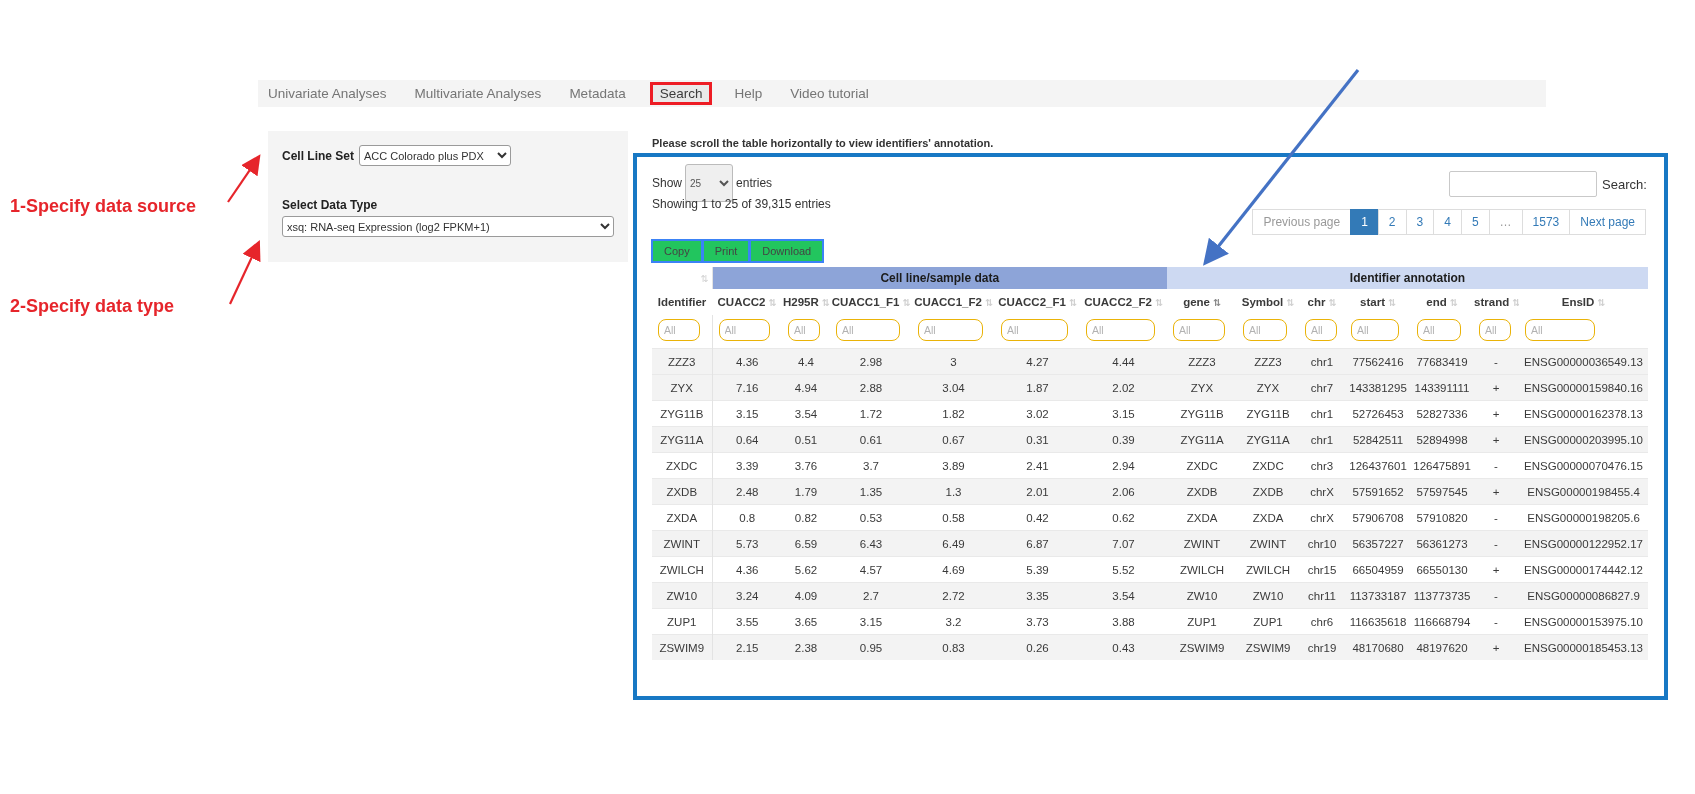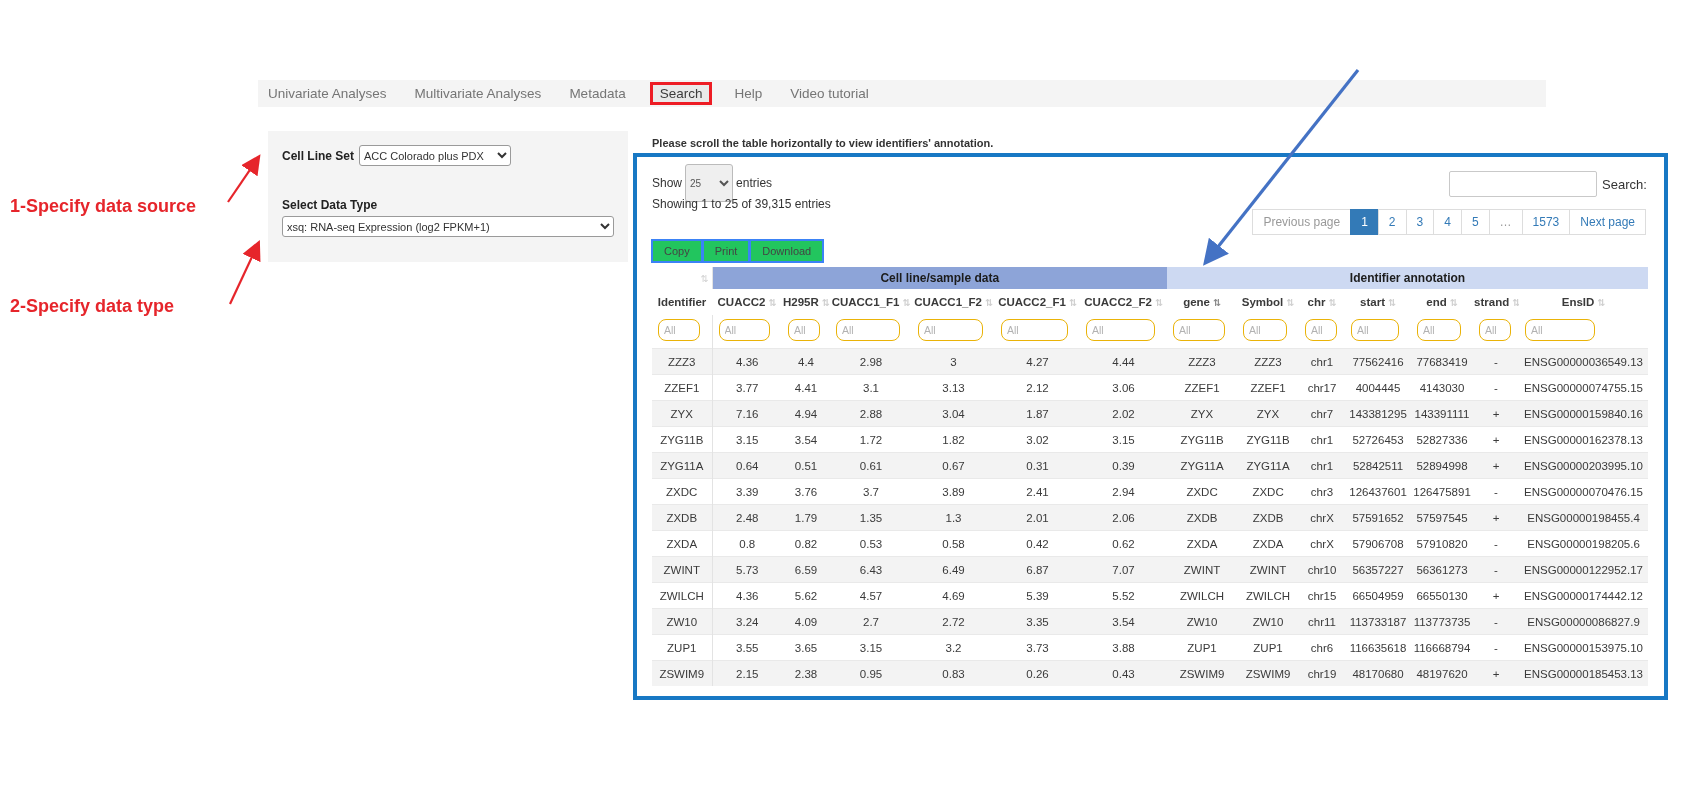--- a/index.html
+++ b/index.html
@@ -213,36 +213,20 @@
             <td>4.27</td>
             <td>4.44</td>
             <td>ZZZ3</td>
             <td>ZZZ3</td>
             <td>chr1</td>
             <td>77562416</td>
             <td>77683419</td>
             <td>-</td>
             <td>ENSG00000036549.13</td>
           </tr>
-          <tr>
-            <td>ZZEF1</td>
-            <td>3.77</td>
-            <td>4.41</td>
-            <td>3.1</td>
-            <td>3.13</td>
-            <td>2.12</td>
-            <td>3.06</td>
-            <td>ZZEF1</td>
-            <td>ZZEF1</td>
-            <td>chr17</td>
-            <td>4004445</td>
-            <td>4143030</td>
-            <td>-</td>
-            <td>ENSG00000074755.15</td>
-          </tr>
           <tr class="odd">
             <td>ZYX</td>
             <td>7.16</td>
             <td>4.94</td>
             <td>2.88</td>
             <td>3.04</td>
             <td>1.87</td>
             <td>2.02</td>
             <td>ZYX</td>
             <td>ZYX</td>

